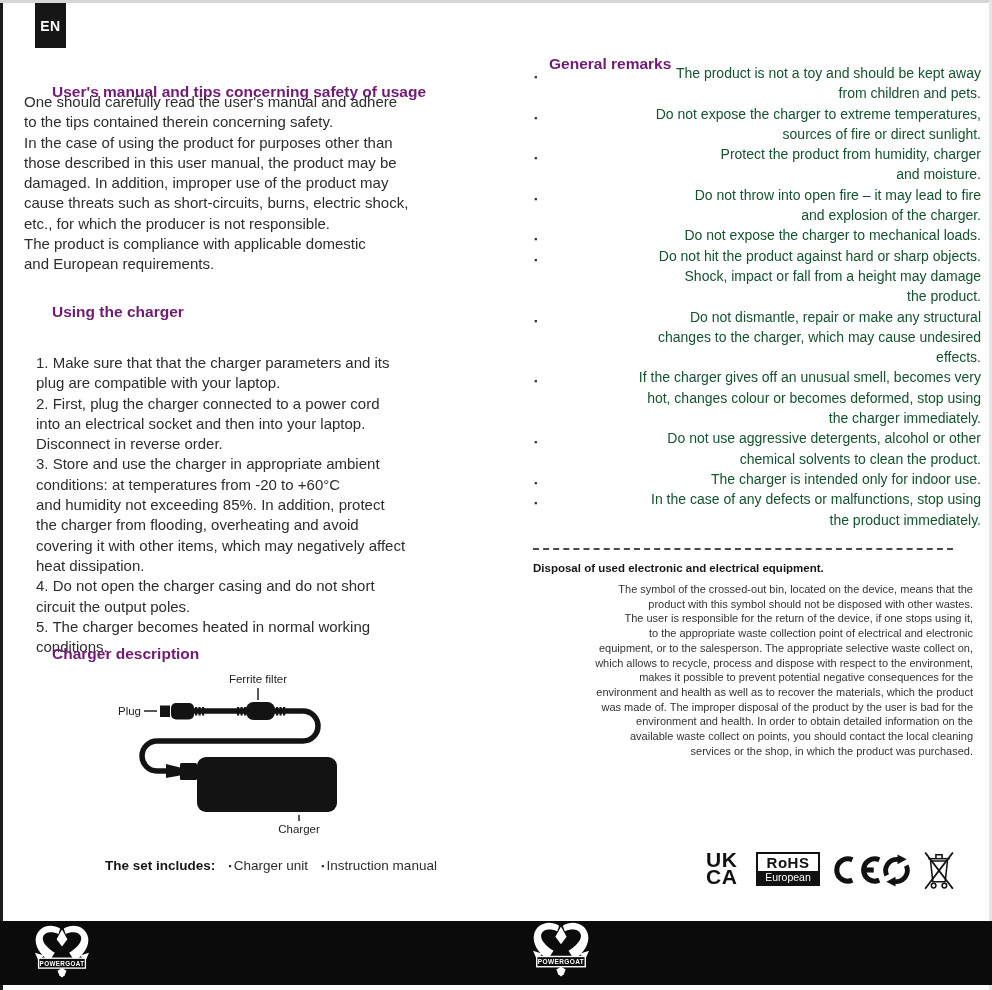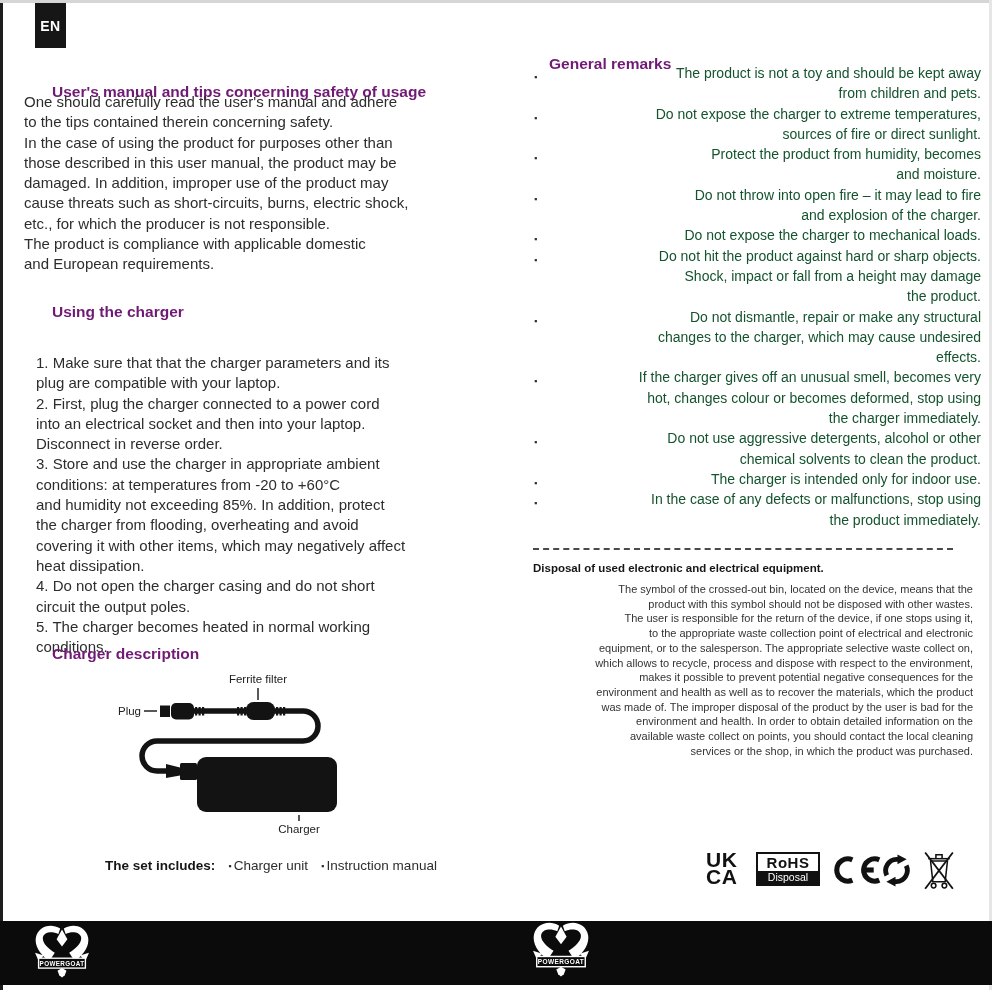--- a/index.html
+++ b/index.html
@@ -153,21 +153,21 @@
   <span class="si">Charger unit</span>
   <span class="si">Instruction manual</span>
 </div>
 
 <h2 class="abs sec gr-title">General remarks</h2>
 <ul class="abs remarks">
   <li>The product is not a toy and should be kept away
 from children and pets.</li>
   <li>Do not expose the charger to extreme temperatures,
 sources of fire or direct sunlight.</li>
-  <li>Protect the product from humidity, becomes
+  <li>Protect the product from humidity, charger
 and moisture.</li>
   <li>Do not throw into open fire – it may lead to fire
 and explosion of the charger.</li>
   <li>Do not expose the charger to mechanical loads.</li>
   <li>Do not hit the product against hard or sharp objects.
 Shock, impact or fall from a height may damage
 the product.</li>
   <li>Do not dismantle, repair or make any structural
 changes to the charger, which may cause undesired
 effects.</li>
@@ -196,21 +196,21 @@
 available waste collect on points, you should contact the local cleaning
 services or the shop, in which the product was purchased.</div>
 
 <div class="abs ukca">
   <div>UK</div>
   <div>CA</div>
 </div>
 
 <div class="abs rohs">
   <div class="rohs-top">RoHS</div>
-  <div class="rohs-bot">Disposal</div>
+  <div class="rohs-bot">European</div>
 </div>
 
 <div class="abs ce">
   <svg width="52" height="30" viewBox="0 0 56 30">
     <path d="M23 4 A12 12 0 1 0 23 26" fill="none" stroke="#111" stroke-width="5.5"></path>
     <path d="M52 4 A12 12 0 1 0 52 26" fill="none" stroke="#111" stroke-width="5.5"></path>
     <line x1="33" y1="15" x2="46" y2="15" stroke="#111" stroke-width="5.5"></line>
   </svg>
 </div>
 

